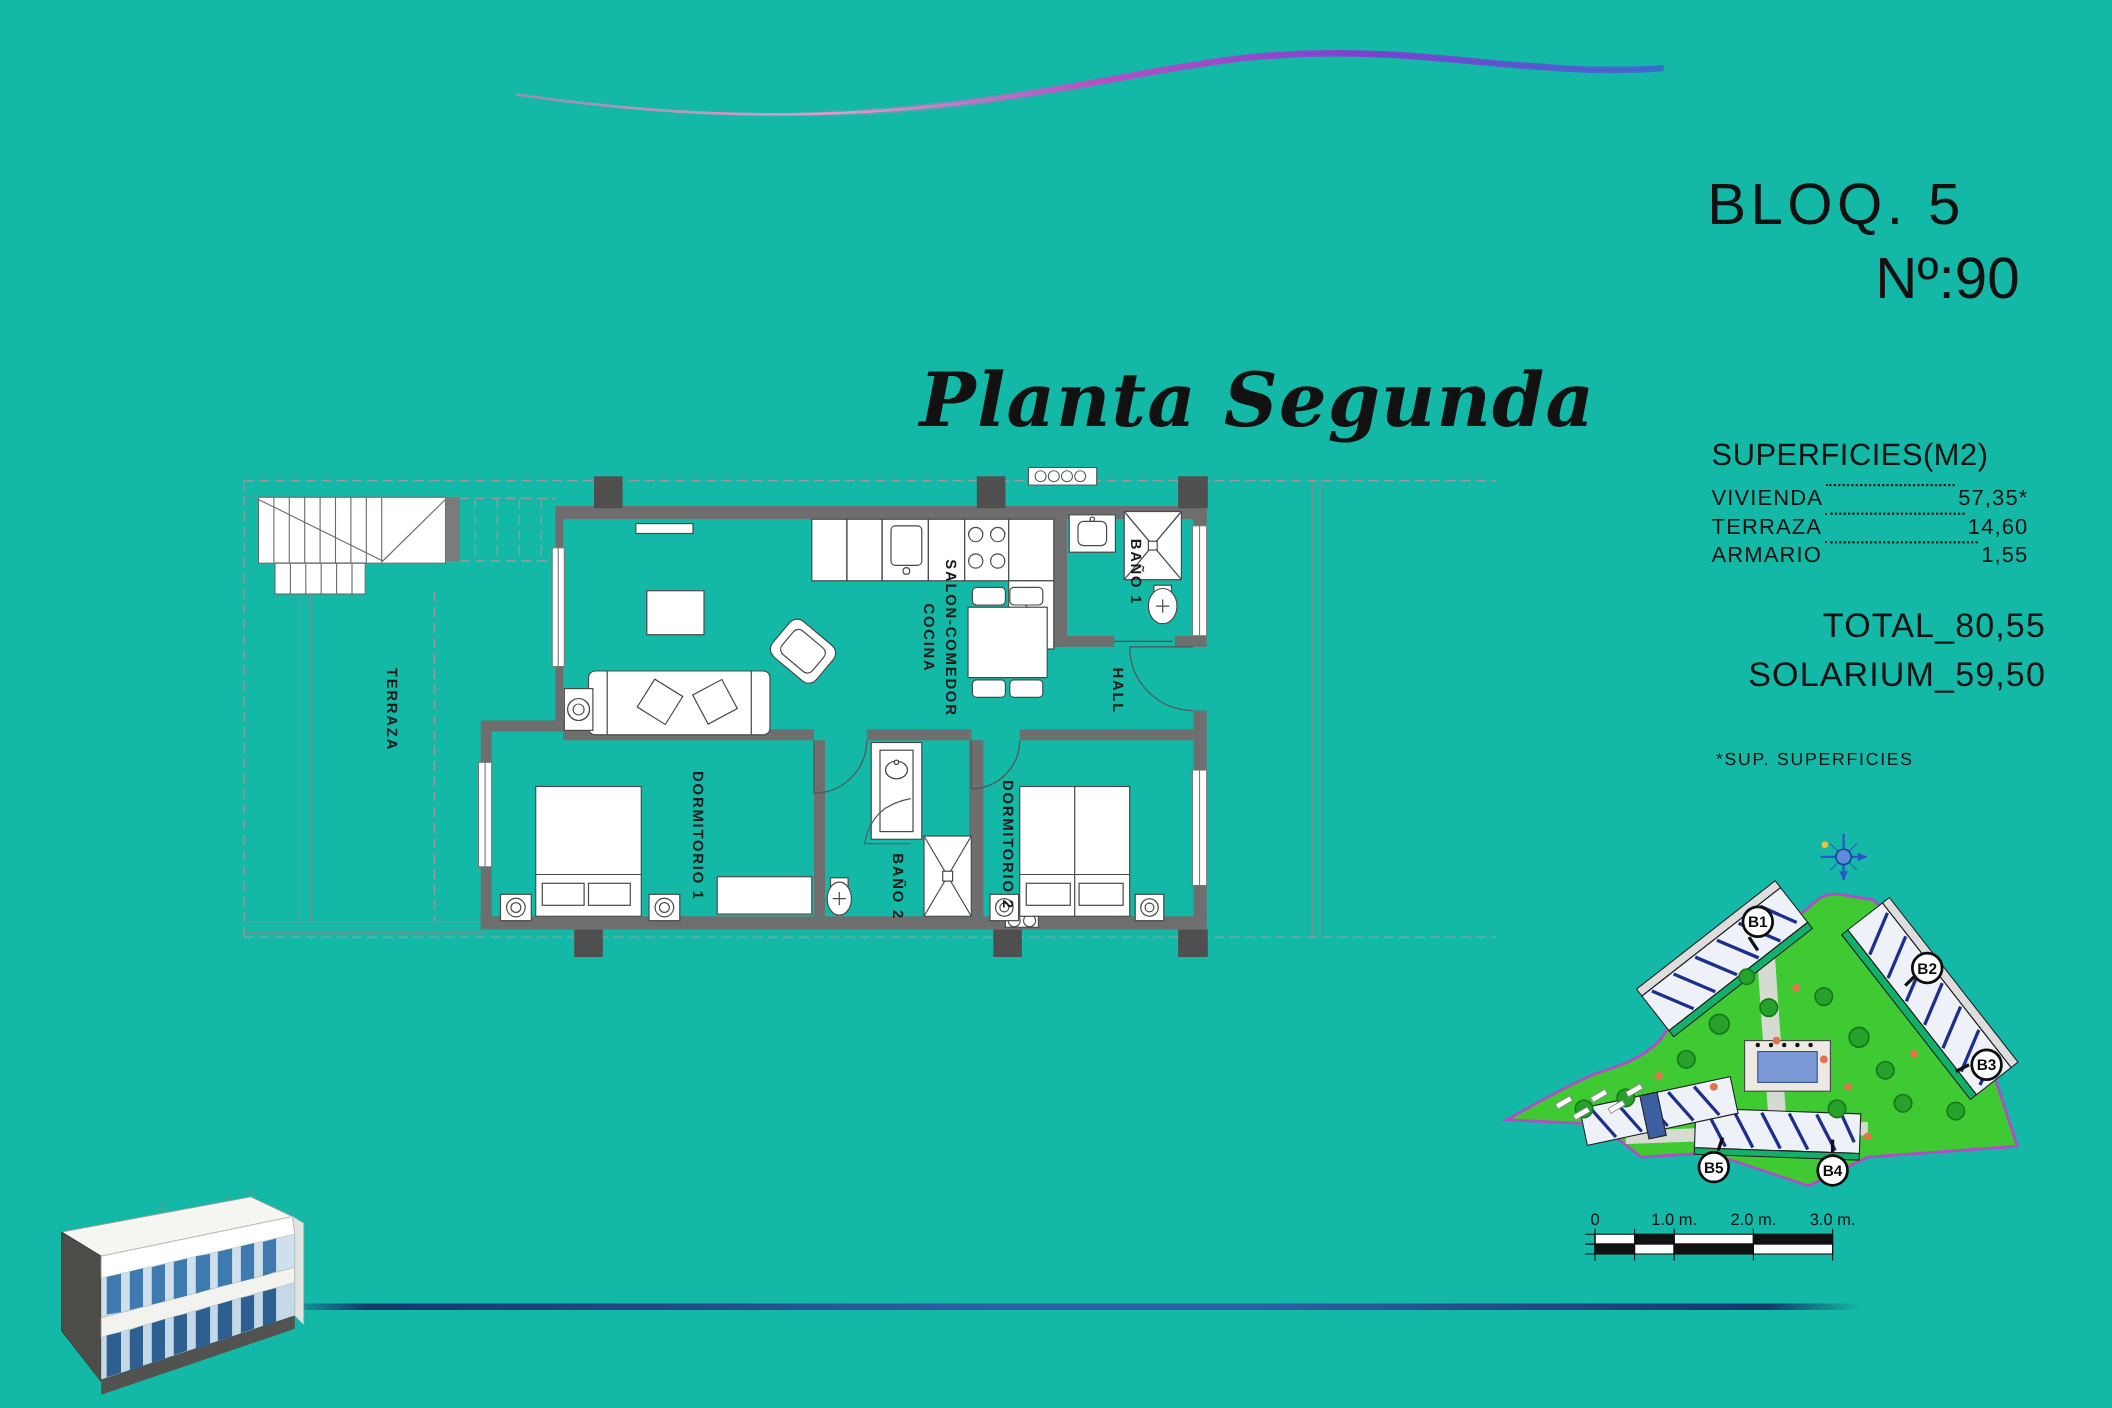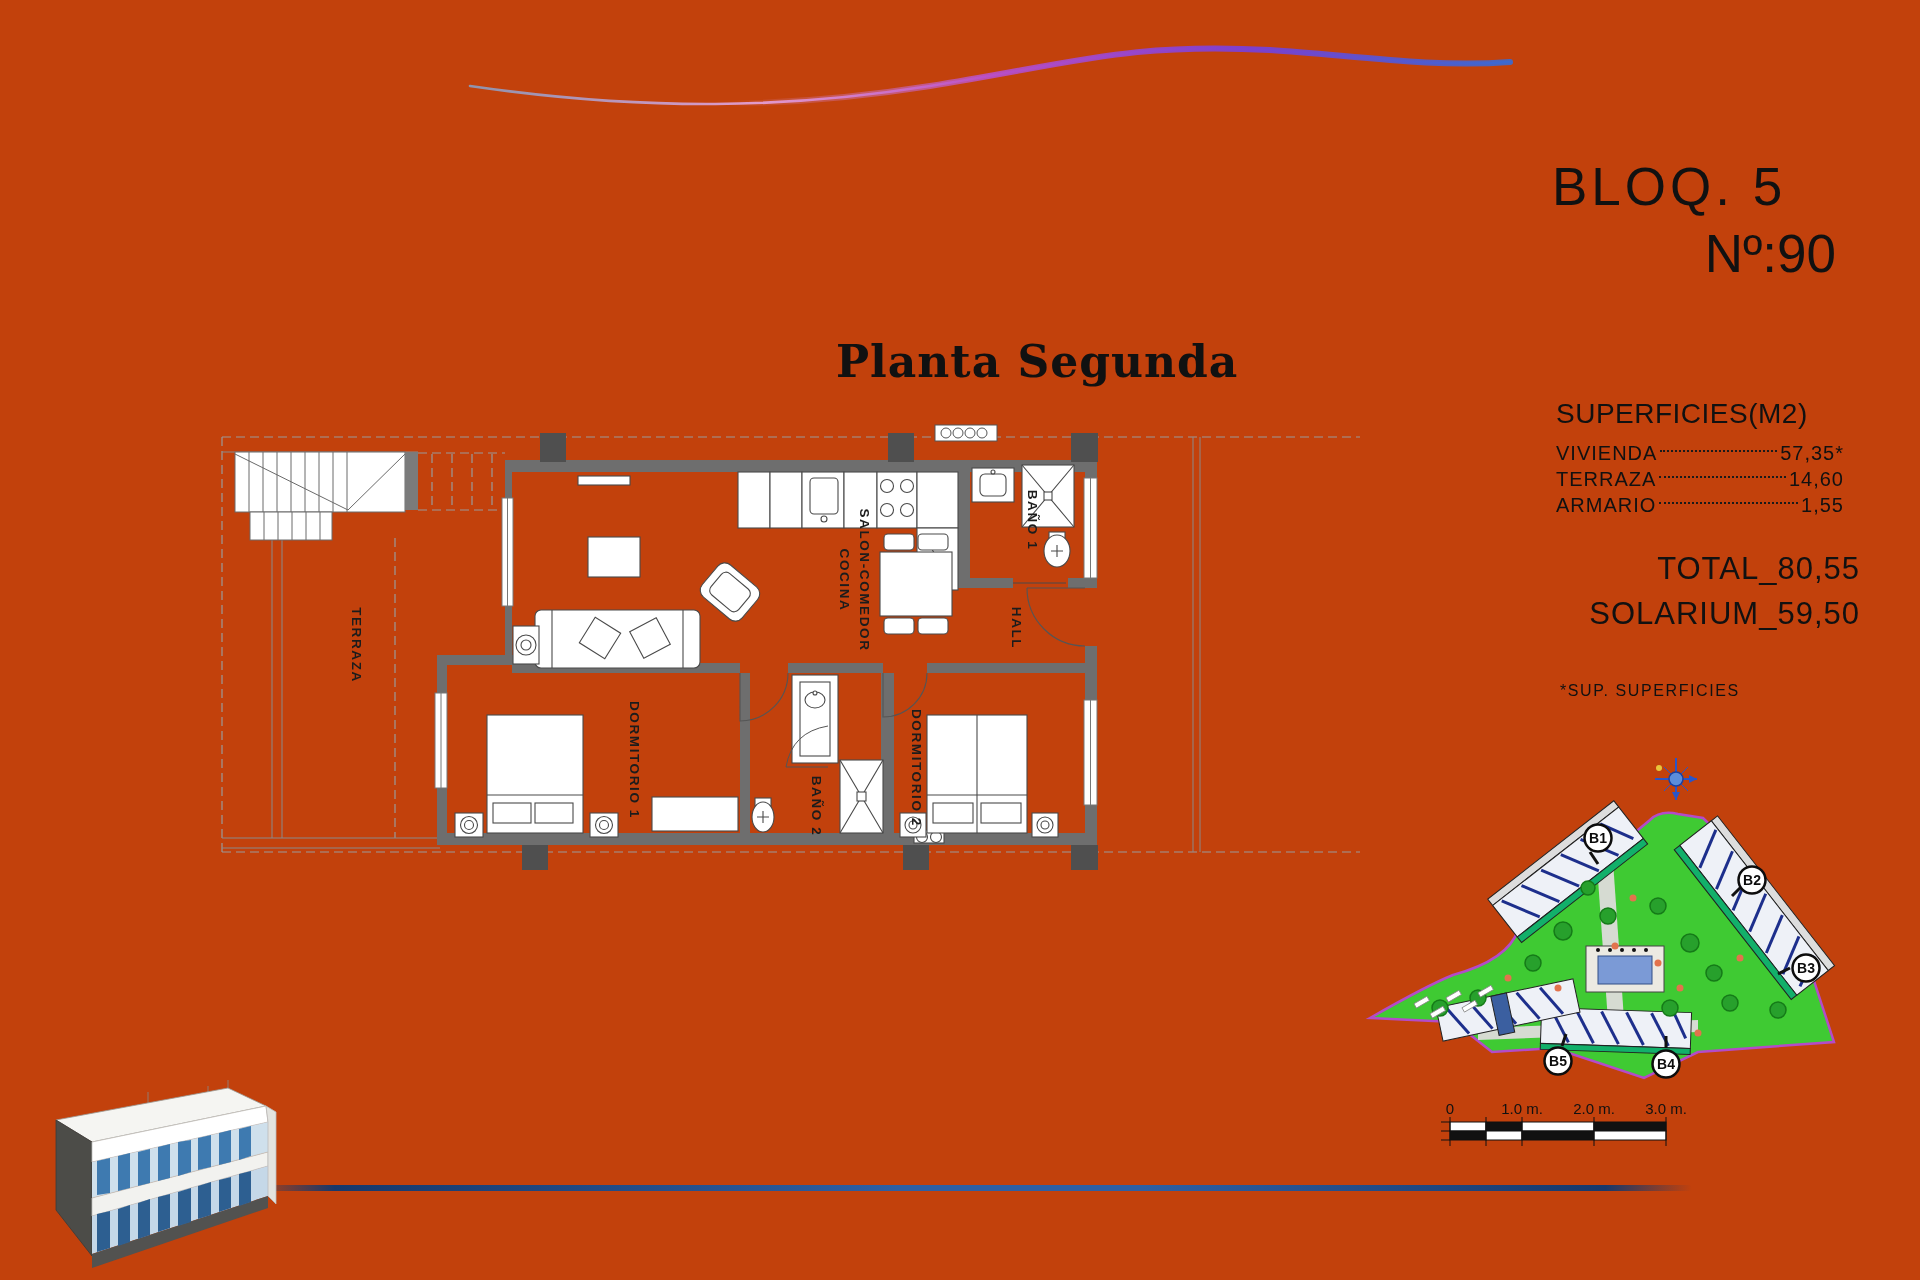--- a/index.html
+++ b/index.html
@@ -1,28 +1,28 @@
 <!DOCTYPE html>
 <html><head>
 <meta charset="utf-8">
 <style>
   html,body{margin:0;padding:0;background:#e9e9e9}
-  .page{position:relative;width:1920px;height:1280px;background:#c2410c;overflow:hidden;
+  .page{position:relative;width:1920px;height:1280px;background:#14b8a6;overflow:hidden;
         font-family:"Liberation Sans",sans-serif;color:#111}
   .wave{position:absolute;left:370px;top:28px;width:1160px;height:80px}
-  .title{position:absolute;left:836px;top:336px;width:520px;
-         font-family:"DejaVu Serif",serif;font-weight:bold;
-         font-size:44px;letter-spacing:1px;white-space:nowrap}
+  .title{position:absolute;left:836px;top:324px;width:520px;
+         font-family:"DejaVu Serif",serif;font-style:italic;font-weight:bold;
+         font-size:68px;letter-spacing:1px;white-space:nowrap}
   .hdr{position:absolute;left:1552px;top:156px;width:300px;font-weight:400}
   .hdr .line1{font-size:53px;letter-spacing:4px;white-space:nowrap}
   .hdr .line2{display:flex;justify-content:flex-end;align-items:baseline;
               padding:6px 16px 0 28px;font-size:53px}
   .surf{position:absolute;left:1556px;top:398px;width:288px}
   .surf .s-head{font-size:28px;letter-spacing:.5px;margin:0 0 10px;font-weight:400;white-space:nowrap}
-  .srow{display:flex;align-items:center;font-size:20px;letter-spacing:1px;line-height:26px}
+  .srow{display:flex;align-items:flex-start;font-size:20px;letter-spacing:1px;line-height:26px}
   .srow .leader{flex:1;border-bottom:2.6px dotted #1a1a1a;margin:0 3px 4px}
   .totals{position:absolute;left:1548px;top:546px;width:312px;font-size:31px;letter-spacing:1px}
   .trow{display:flex;justify-content:flex-end;line-height:45px;white-space:nowrap}
   .foot{position:absolute;left:1560px;top:682px;font-size:16px;letter-spacing:1.6px;white-space:nowrap}
   .rooms-count{position:absolute;left:1545px;top:706px;width:300px;text-align:right;
                font-size:21px;letter-spacing:1.2px;line-height:30px}
   .rooms-count .rc2{padding-right:12px}
   .plan{position:absolute;left:200px;top:420px;width:1170px;height:460px}
   .site{position:absolute;left:1358px;top:756px;width:520px;height:334px}
   .scalebar{position:absolute;left:1438px;top:1098px;width:260px;height:64px}

